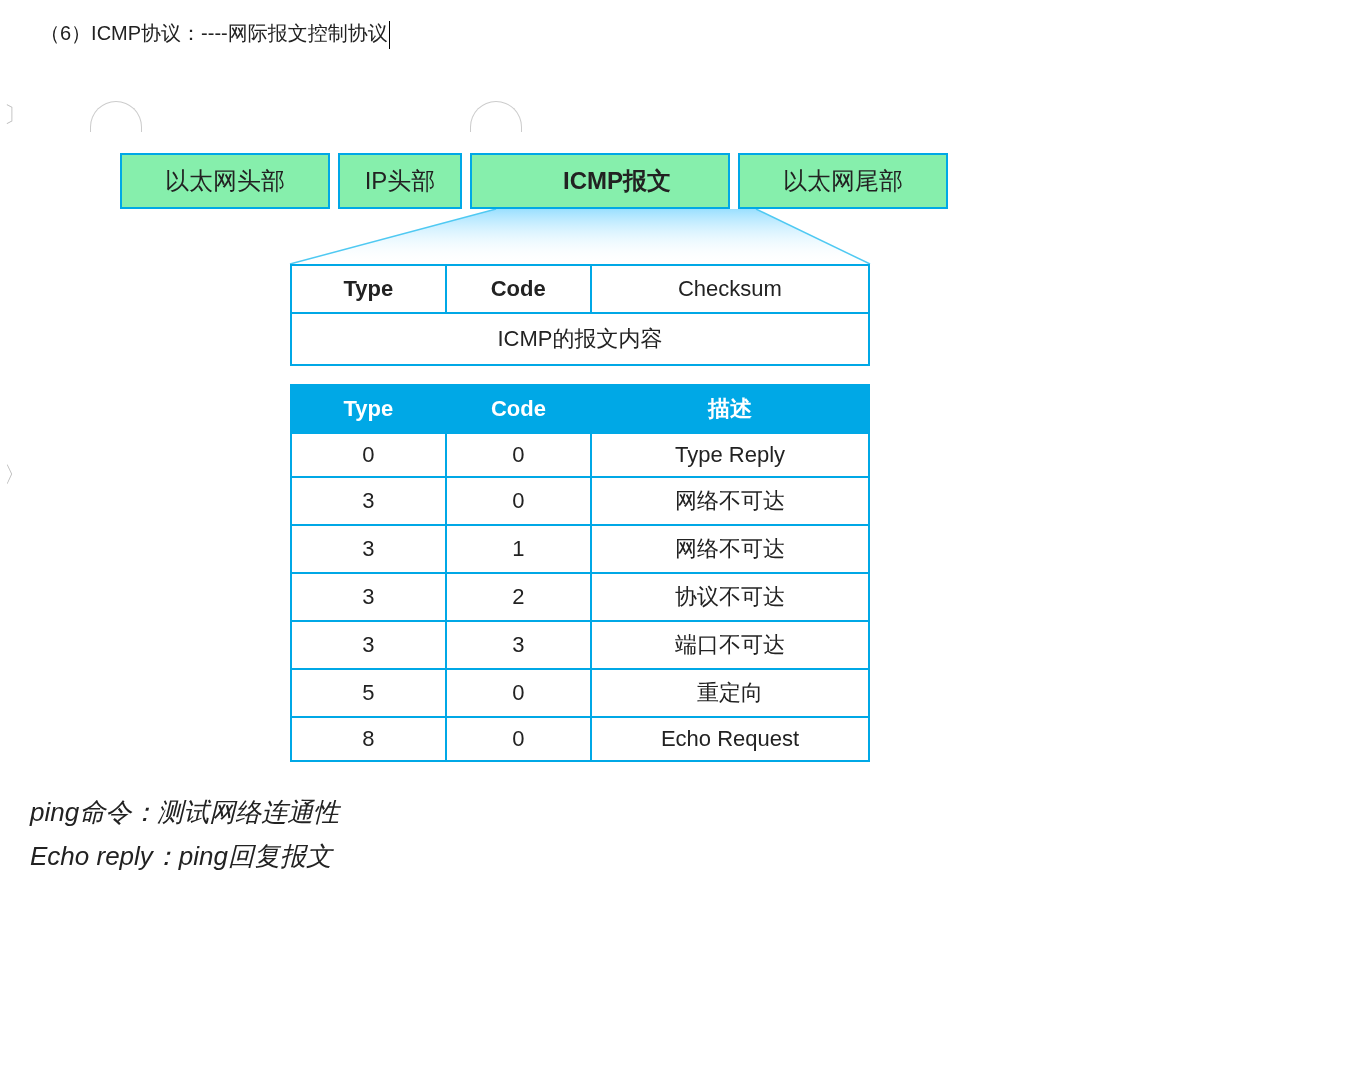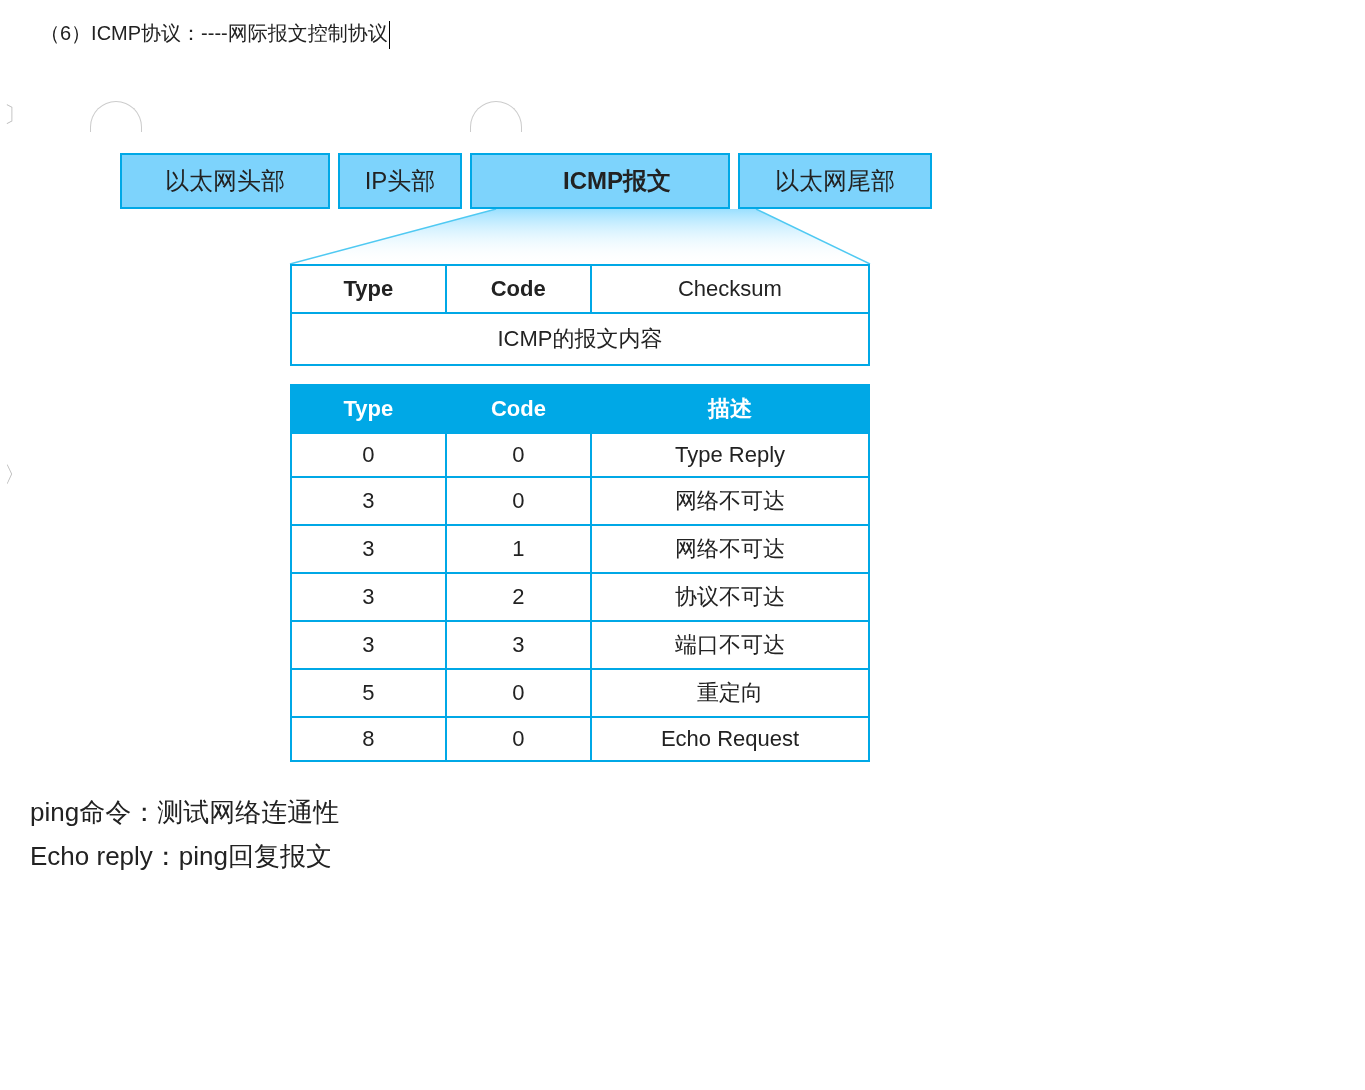--- a/index.html
+++ b/index.html
@@ -48,21 +48,21 @@
     top: -18px;
     height: 30px;
     transform: rotate(180deg);
   }
   .frame-row {
     display: flex;
     gap: 8px;
   }
   .frame-cell {
     border: 2px solid #00a8e6;
-    background: #7dd3fc;
+    background: #86efac;
     text-align: center;
     font-size: 24px;
     padding: 10px 0;
     box-sizing: border-box;
   }
   .frame-cell.bold { font-weight: 700; padding-left: 34px; }
 
   .connector-wrap {
     position: relative;
     height: 55px;
@@ -103,20 +103,21 @@
     text-align: center;
     font-size: 22px;
     padding: 8px 0;
     background: #fff;
   }
 
   .notes {
     margin-top: 28px;
     font-size: 26px;
     line-height: 1.7;
+    font-style: italic;
   }
 
   .margin-mark-left {
     position: absolute;
     left: 4px;
     color: #bbb;
     font-size: 22px;
     user-select: none;
   }
 </style>
@@ -136,21 +137,21 @@
 
     <div class="arc-row">
       <div class="arc" style="left:-30px; width:50px;"></div>
       <div class="arc" style="left:350px; width:50px;"></div>
     </div>
 
     <div class="frame-row">
       <div class="frame-cell" style="width:210px;">以太网头部</div>
       <div class="frame-cell" style="width:124px;">IP头部</div>
       <div class="frame-cell bold" style="width:260px;">ICMP报文</div>
-      <div class="frame-cell" style="width:194px;">以太网尾部</div>
+      <div class="frame-cell" style="width:210px;">以太网尾部</div>
     </div>
 
     <div class="connector-wrap">
       <svg width="880" height="55">
         <defs>
           <linearGradient id="fadeBlue" x1="0" y1="0" x2="0" y2="1">
             <stop offset="0%" stop-color="#8fdcff" stop-opacity="0.9"></stop>
             <stop offset="100%" stop-color="#ffffff" stop-opacity="0"></stop>
           </linearGradient>
         </defs>

